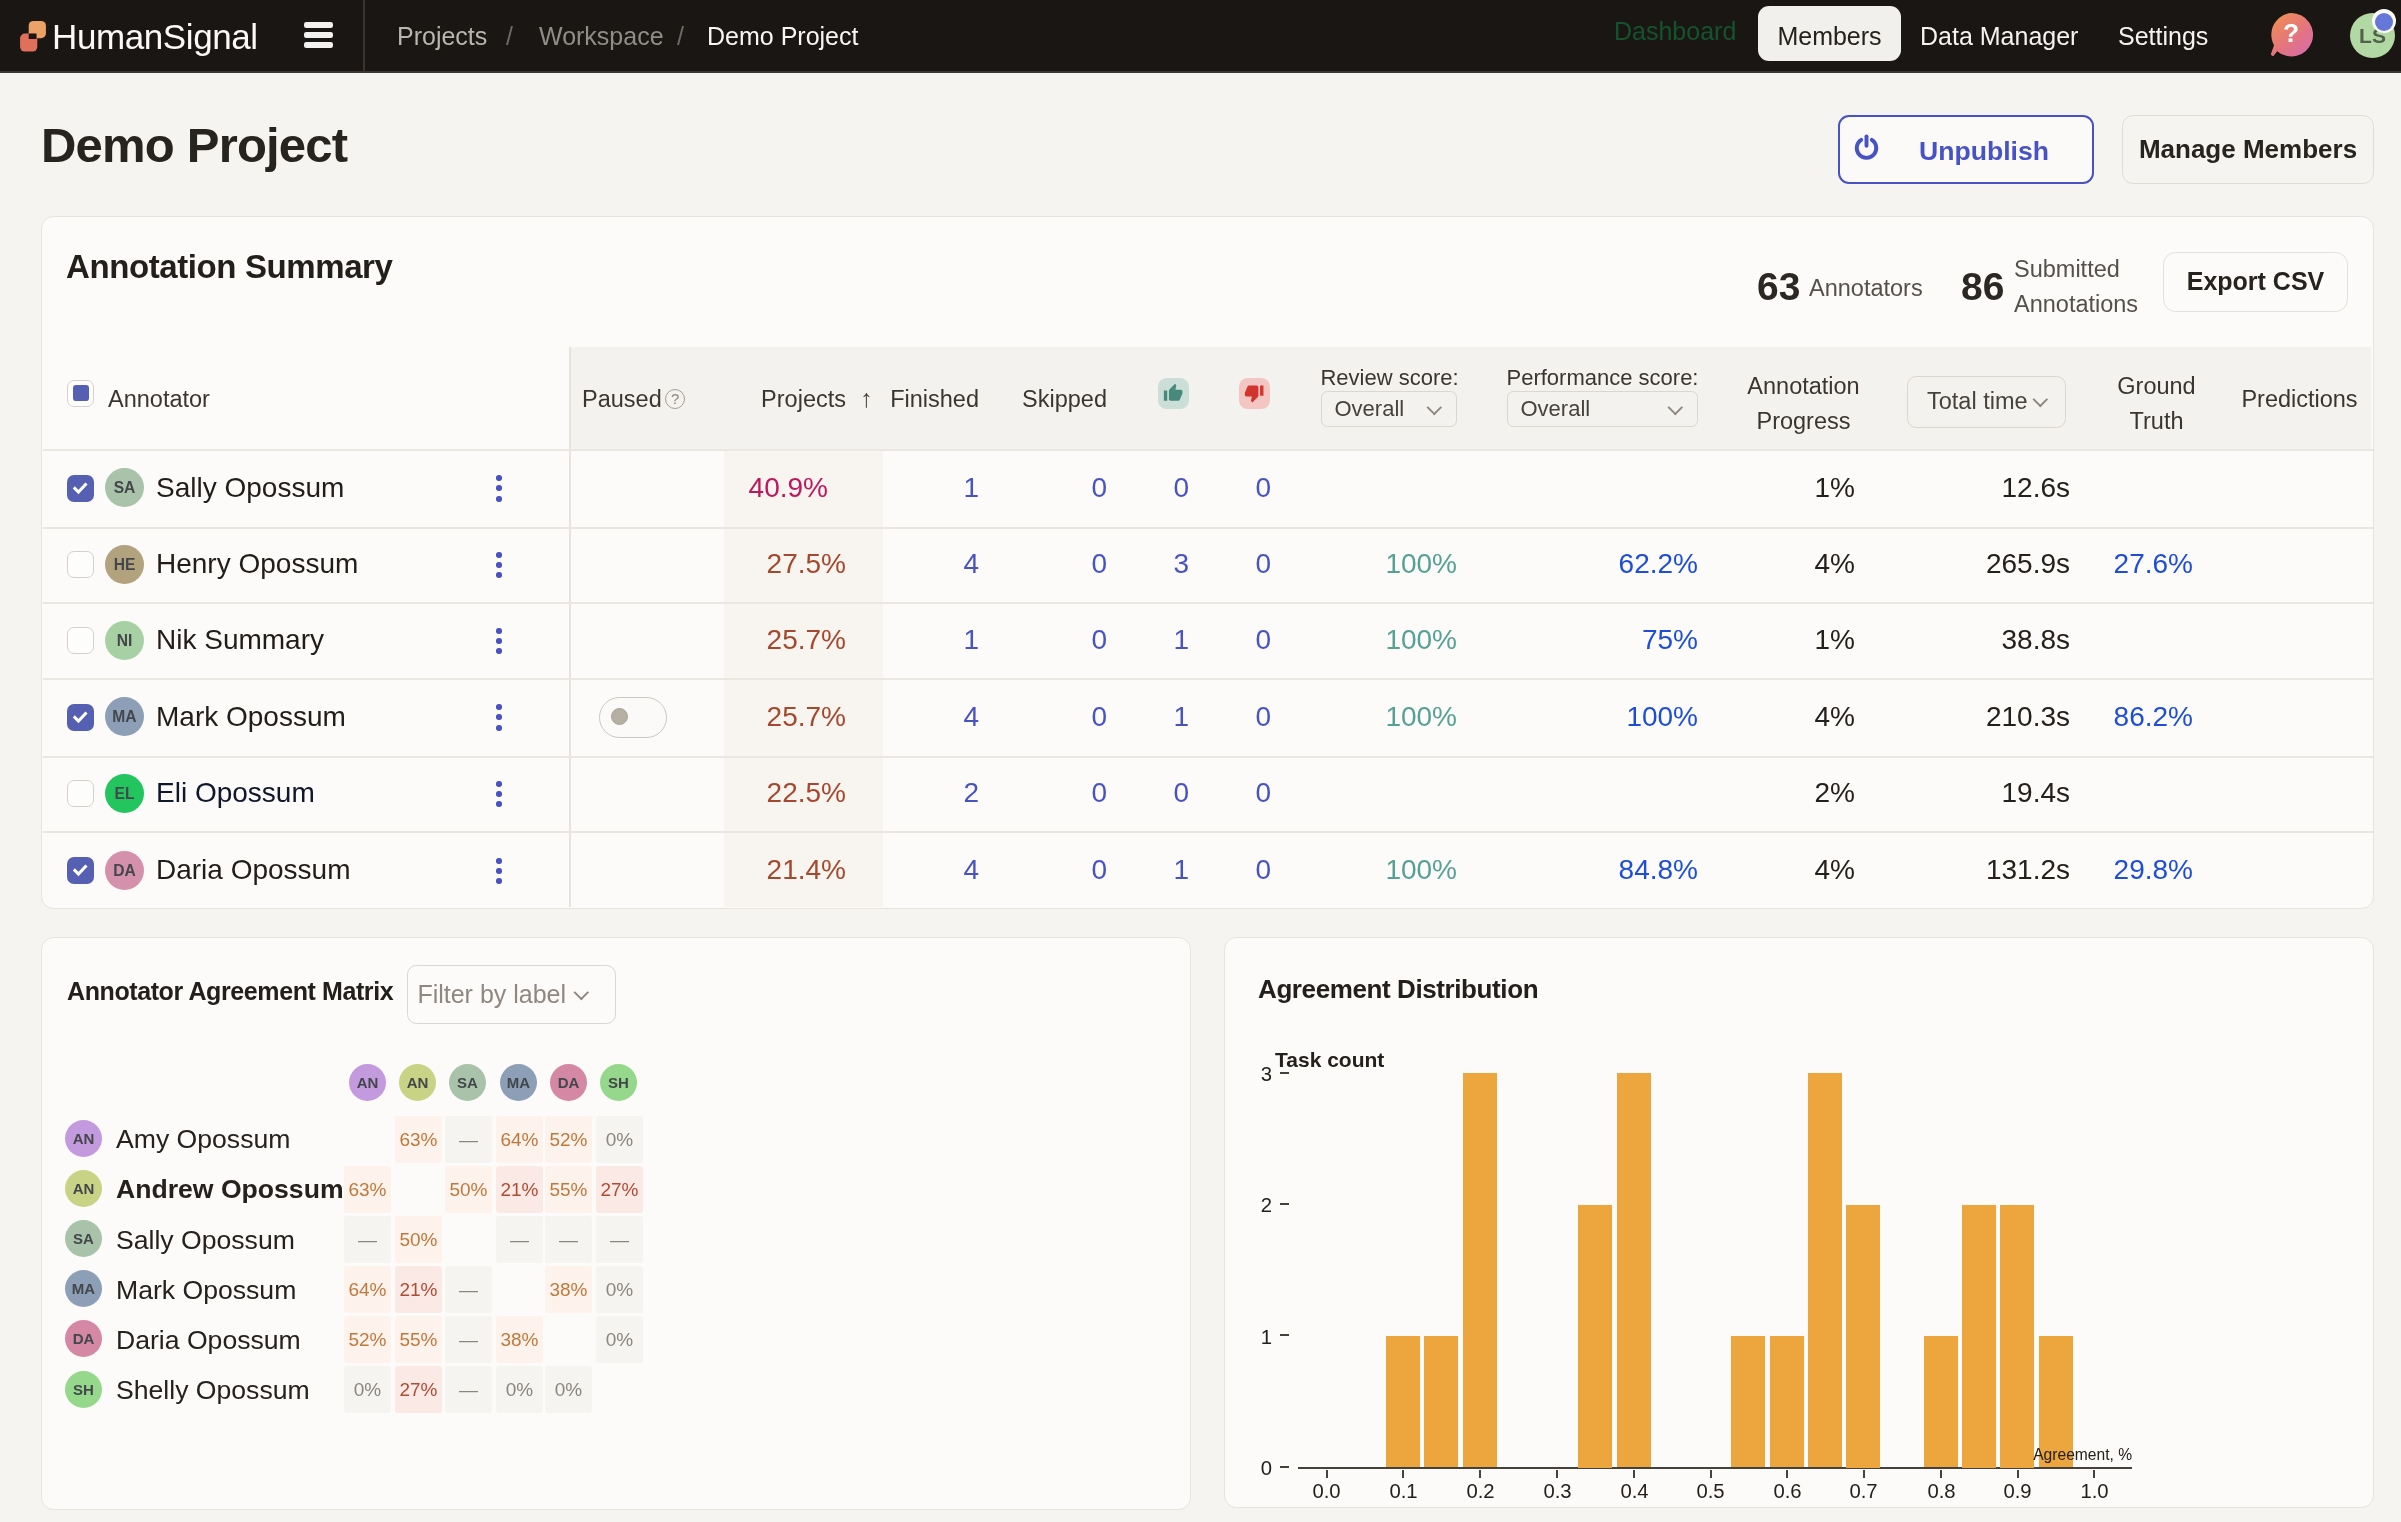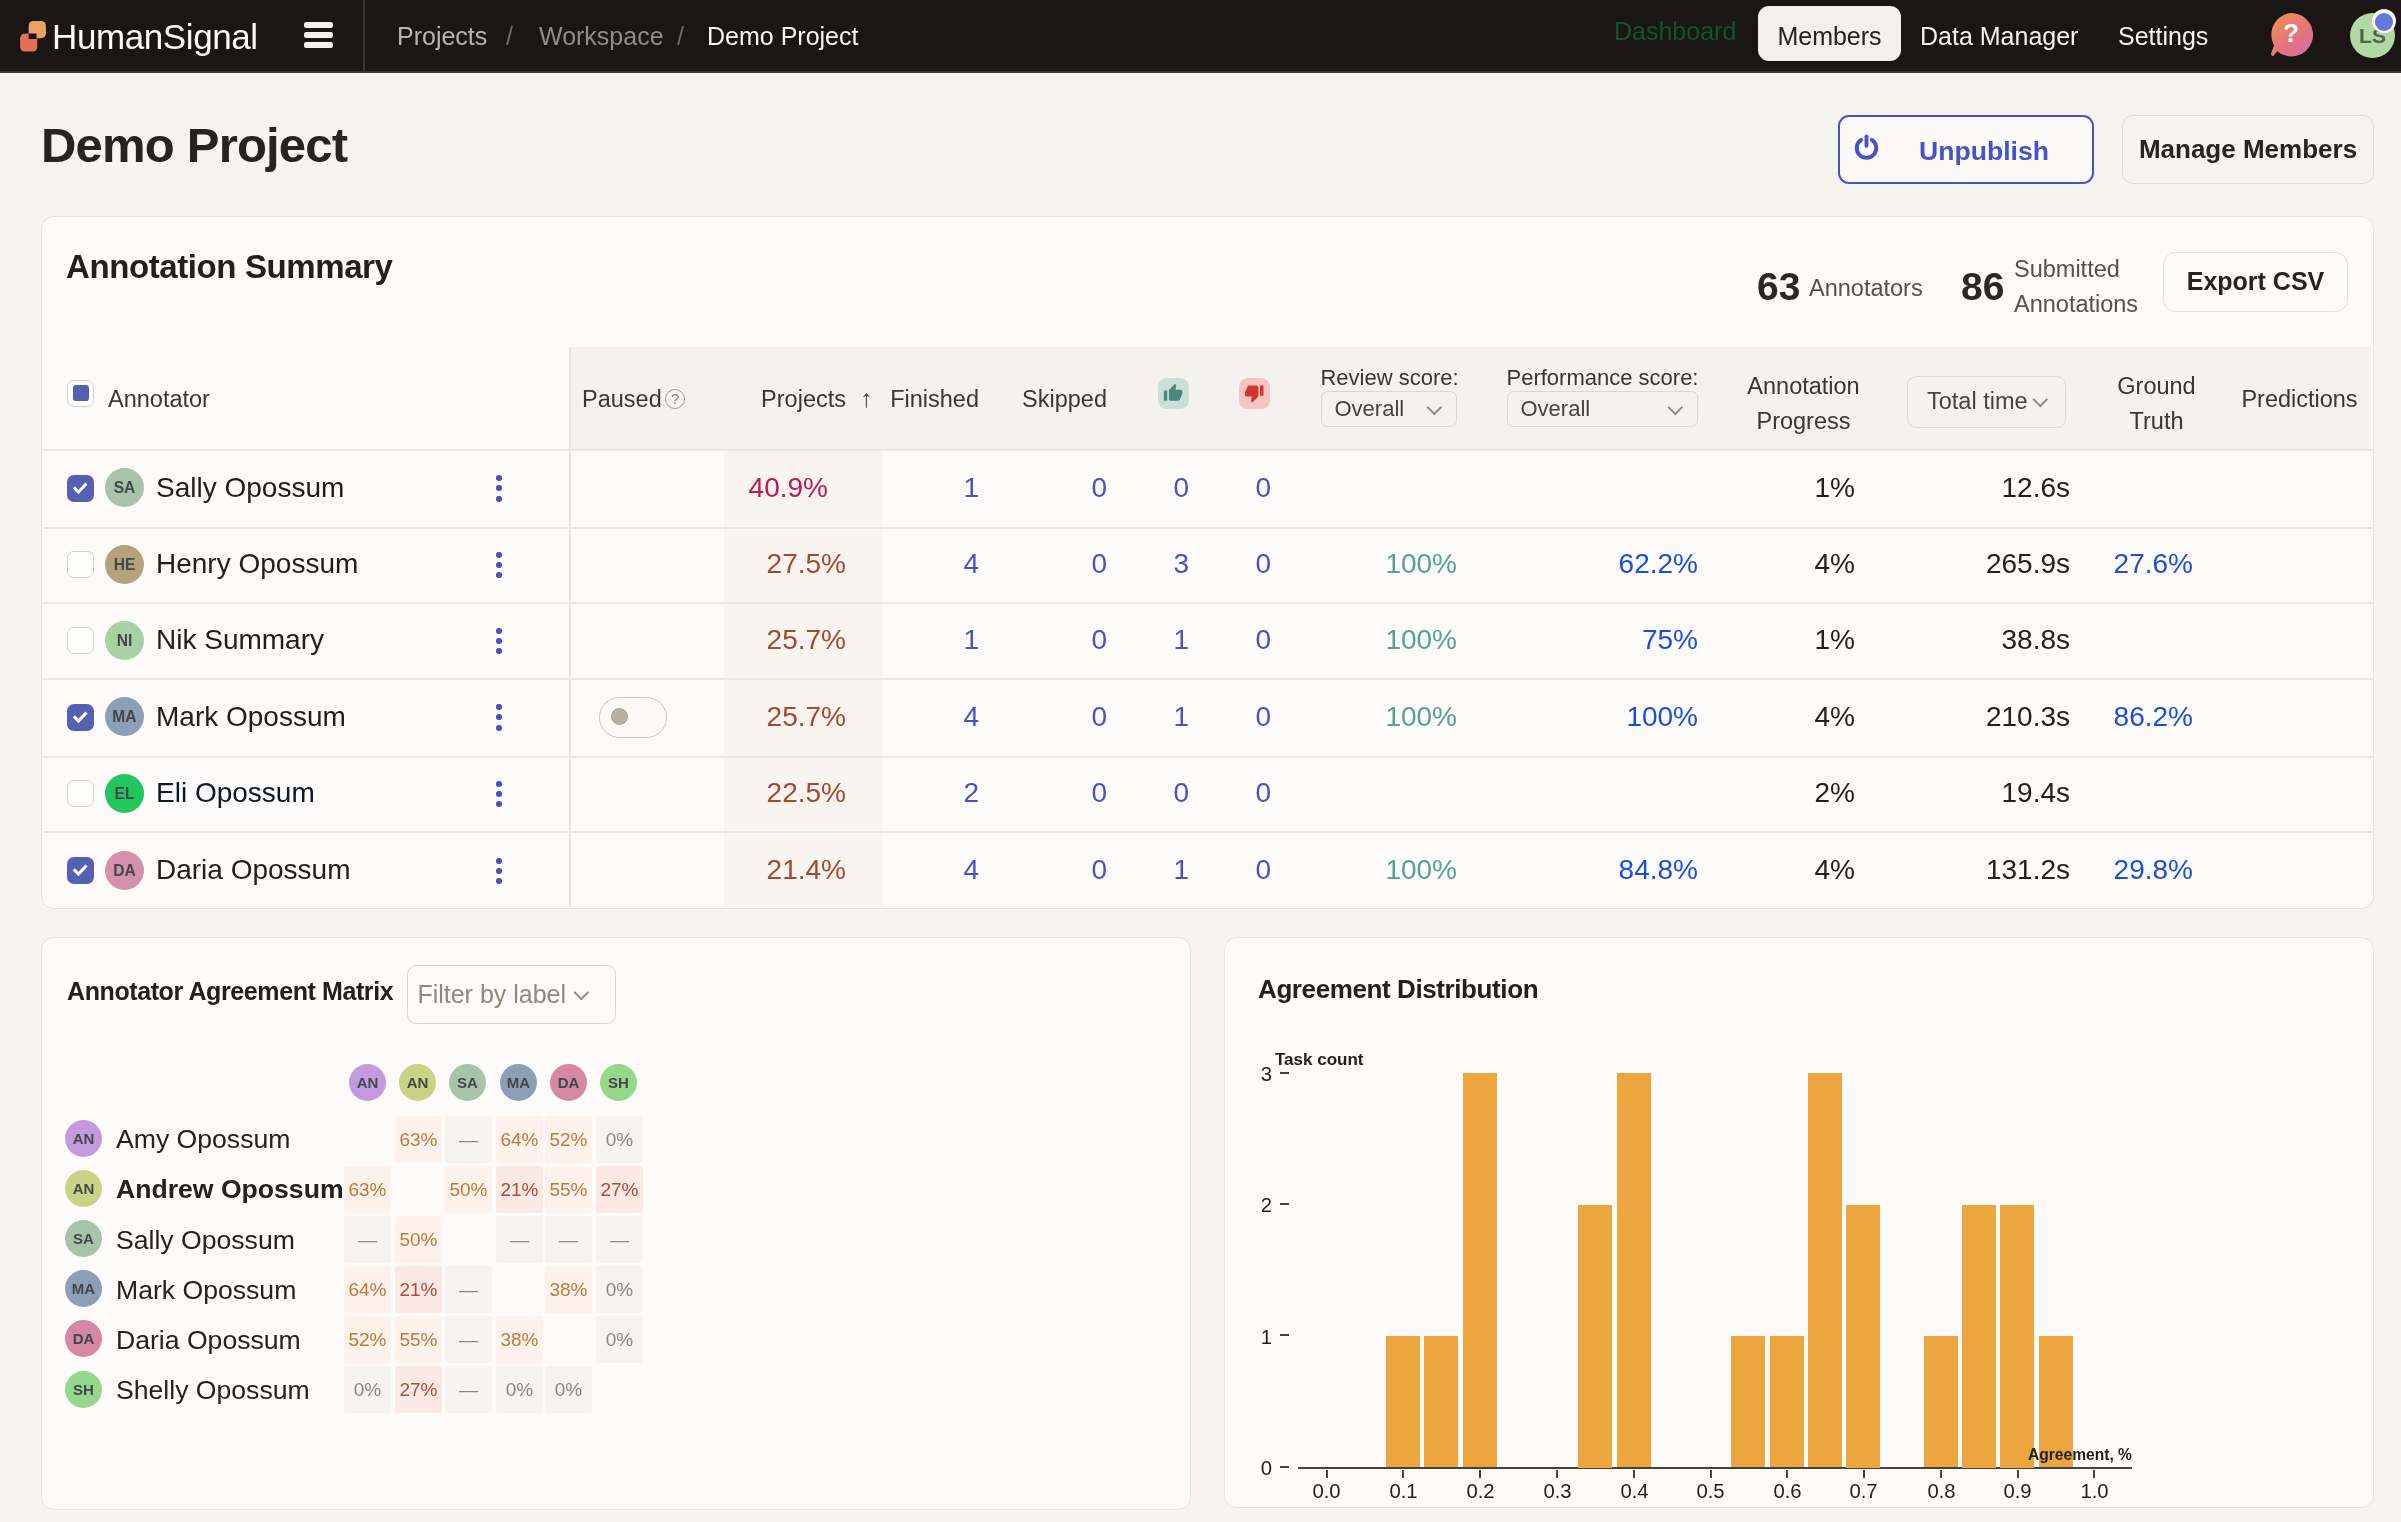--- a/index.html
+++ b/index.html
@@ -264,21 +264,21 @@
 <div class="cell cG" style="left:445px;top:1316px">—</div>
 <div class="cell cP" style="left:496px;top:1316px">38%</div>
 <div class="cell cG" style="left:596px;top:1316px">0%</div>
 <div class="cell cG" style="left:344px;top:1366px">0%</div>
 <div class="cell cR" style="left:395px;top:1366px">27%</div>
 <div class="cell cG" style="left:445px;top:1366px">—</div>
 <div class="cell cG" style="left:496px;top:1366px">0%</div>
 <div class="cell cG" style="left:545px;top:1366px">0%</div>
 <div class="card" style="left:1224px;top:937px;width:1150px;height:571px"></div>
 <div class="abs" style="left:1258px;top:976px;font-size:26px;line-height:26px;font-weight:700;color:#23201c;letter-spacing:-0.4px">Agreement Distribution</div>
-<div class="abs" style="left:1275px;top:1051px;font-size:17px;line-height:17px;font-weight:700;color:#24201b">Task count</div>
+<div class="abs" style="left:1275px;top:1051px;font-size:21px;line-height:17px;font-weight:700;color:#24201b">Task count</div>
 <div class="r clab" style="left:1037px;top:1458px">0</div>
 <div class="tick" style="left:1280px;top:1466px;width:9.4px;height:2.3px"></div>
 <div class="r clab" style="left:1037px;top:1327px">1</div>
 <div class="tick" style="left:1280px;top:1334px;width:9.4px;height:2.3px"></div>
 <div class="r clab" style="left:1037px;top:1195px">2</div>
 <div class="tick" style="left:1280px;top:1203px;width:9.4px;height:2.3px"></div>
 <div class="r clab" style="left:1037px;top:1064px">3</div>
 <div class="tick" style="left:1280px;top:1072px;width:9.4px;height:2.3px"></div>
 <div class="tick" style="left:1298px;top:1467px;width:834px;height:2.3px"></div>
 <div class="tick" style="left:1326px;top:1470px;width:2.3px;height:7.8px"></div>
@@ -296,21 +296,21 @@
 <div class="tick" style="left:1786px;top:1470px;width:2.3px;height:7.8px"></div>
 <div class="c clab" style="left:1670px;top:1481px">0.6</div>
 <div class="tick" style="left:1863px;top:1470px;width:2.3px;height:7.8px"></div>
 <div class="c clab" style="left:1746px;top:1481px">0.7</div>
 <div class="tick" style="left:1940px;top:1470px;width:2.3px;height:7.8px"></div>
 <div class="c clab" style="left:1824px;top:1481px">0.8</div>
 <div class="tick" style="left:2017px;top:1470px;width:2.3px;height:7.8px"></div>
 <div class="c clab" style="left:1900px;top:1481px">0.9</div>
 <div class="tick" style="left:2093px;top:1470px;width:2.3px;height:7.8px"></div>
 <div class="c clab" style="left:1977px;top:1481px">1.0</div>
-<div class="r" style="left:1897px;top:1447px;font-size:15.6px;line-height:15.6px;font-weight:700;color:#24201b;z-index:5">Agreement, %</div>
+<div class="r" style="left:1897px;top:1447px;font-size:15.6px;line-height:15.6px;font-weight:400;color:#24201b;z-index:5">Agreement, %</div>
 <div class="bar" style="left:1386px;top:1336px;width:34px;height:131px"></div>
 <div class="bar" style="left:1424px;top:1336px;width:34px;height:131px"></div>
 <div class="bar" style="left:1463px;top:1073px;width:34px;height:394px"></div>
 <div class="bar" style="left:1578px;top:1205px;width:34px;height:263px"></div>
 <div class="bar" style="left:1617px;top:1073px;width:34px;height:394px"></div>
 <div class="bar" style="left:1731px;top:1336px;width:34px;height:131px"></div>
 <div class="bar" style="left:1770px;top:1336px;width:34px;height:131px"></div>
 <div class="bar" style="left:1808px;top:1073px;width:34px;height:394px"></div>
 <div class="bar" style="left:1846px;top:1205px;width:34px;height:263px"></div>
 <div class="bar" style="left:1924px;top:1336px;width:34px;height:131px"></div>

